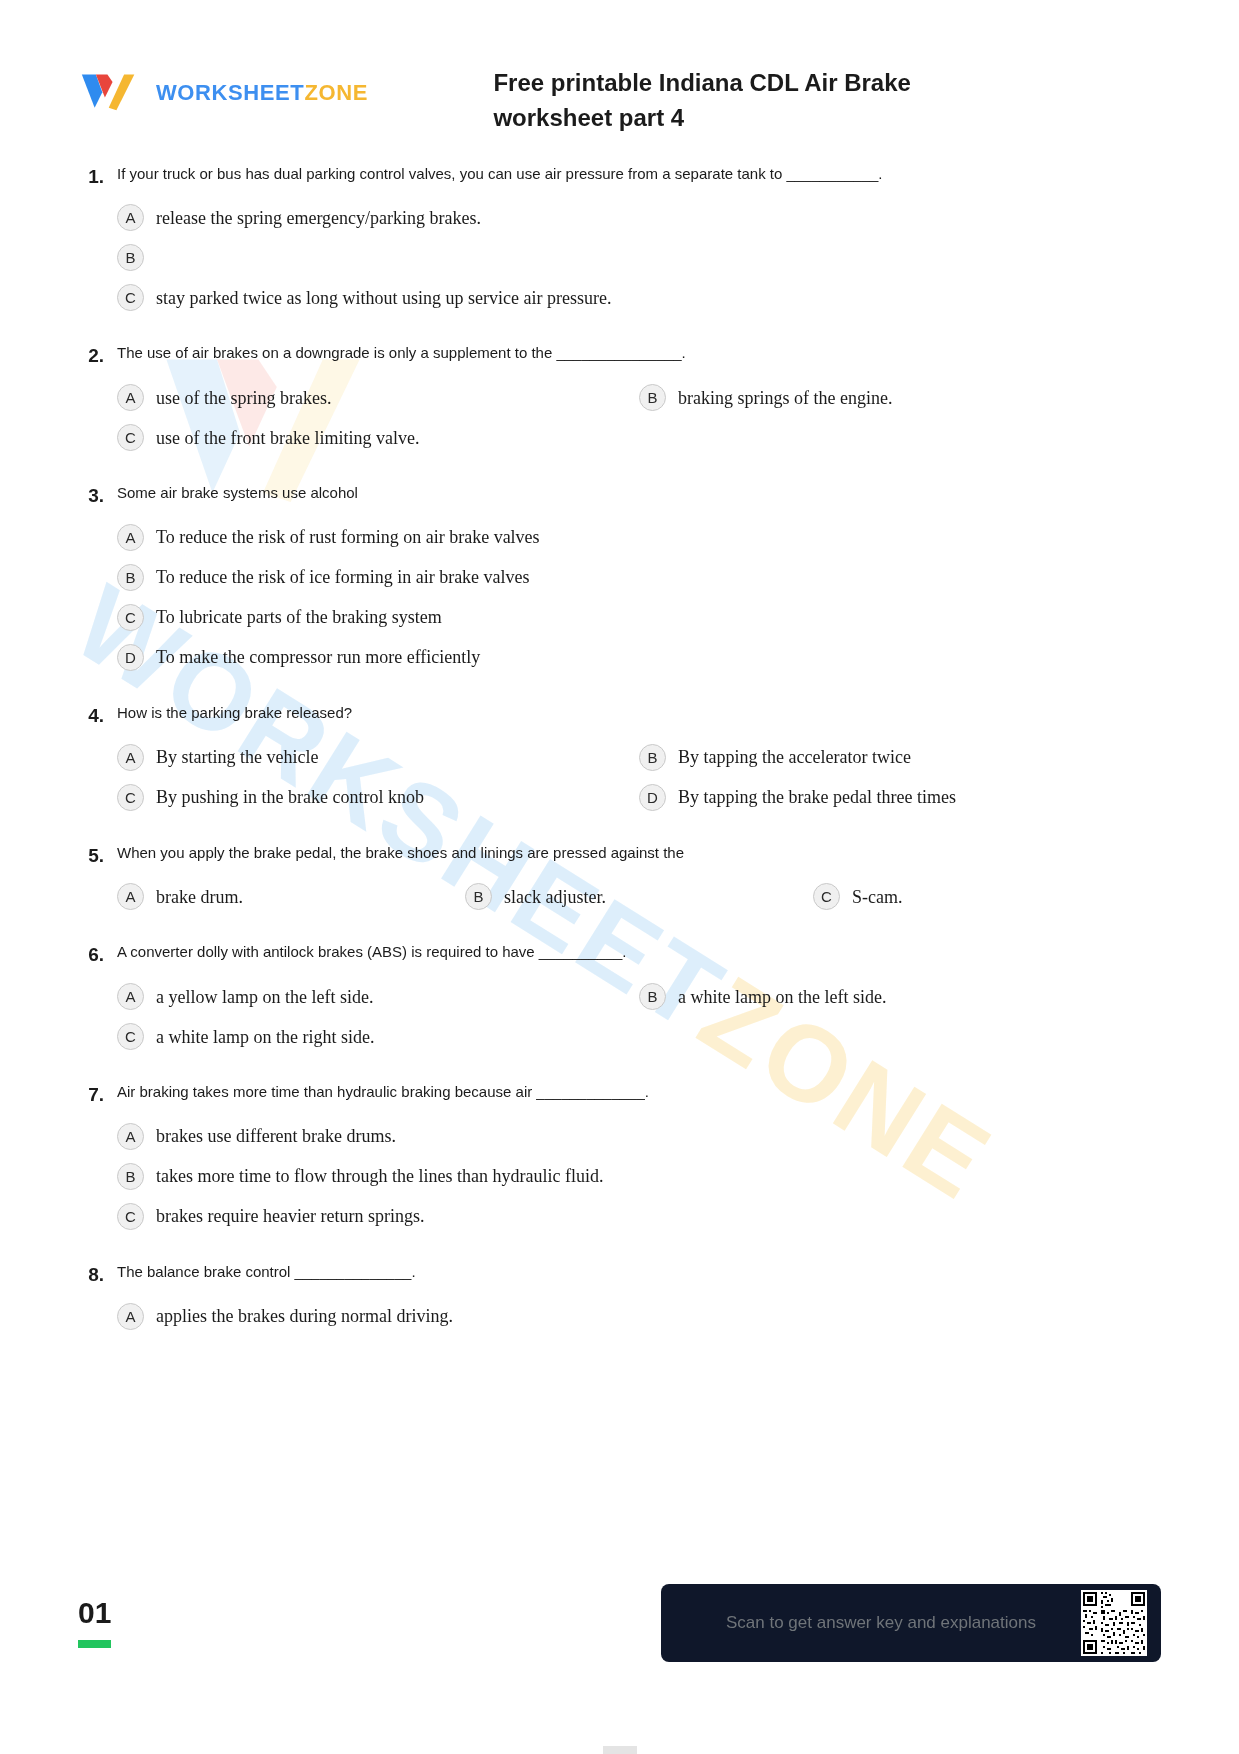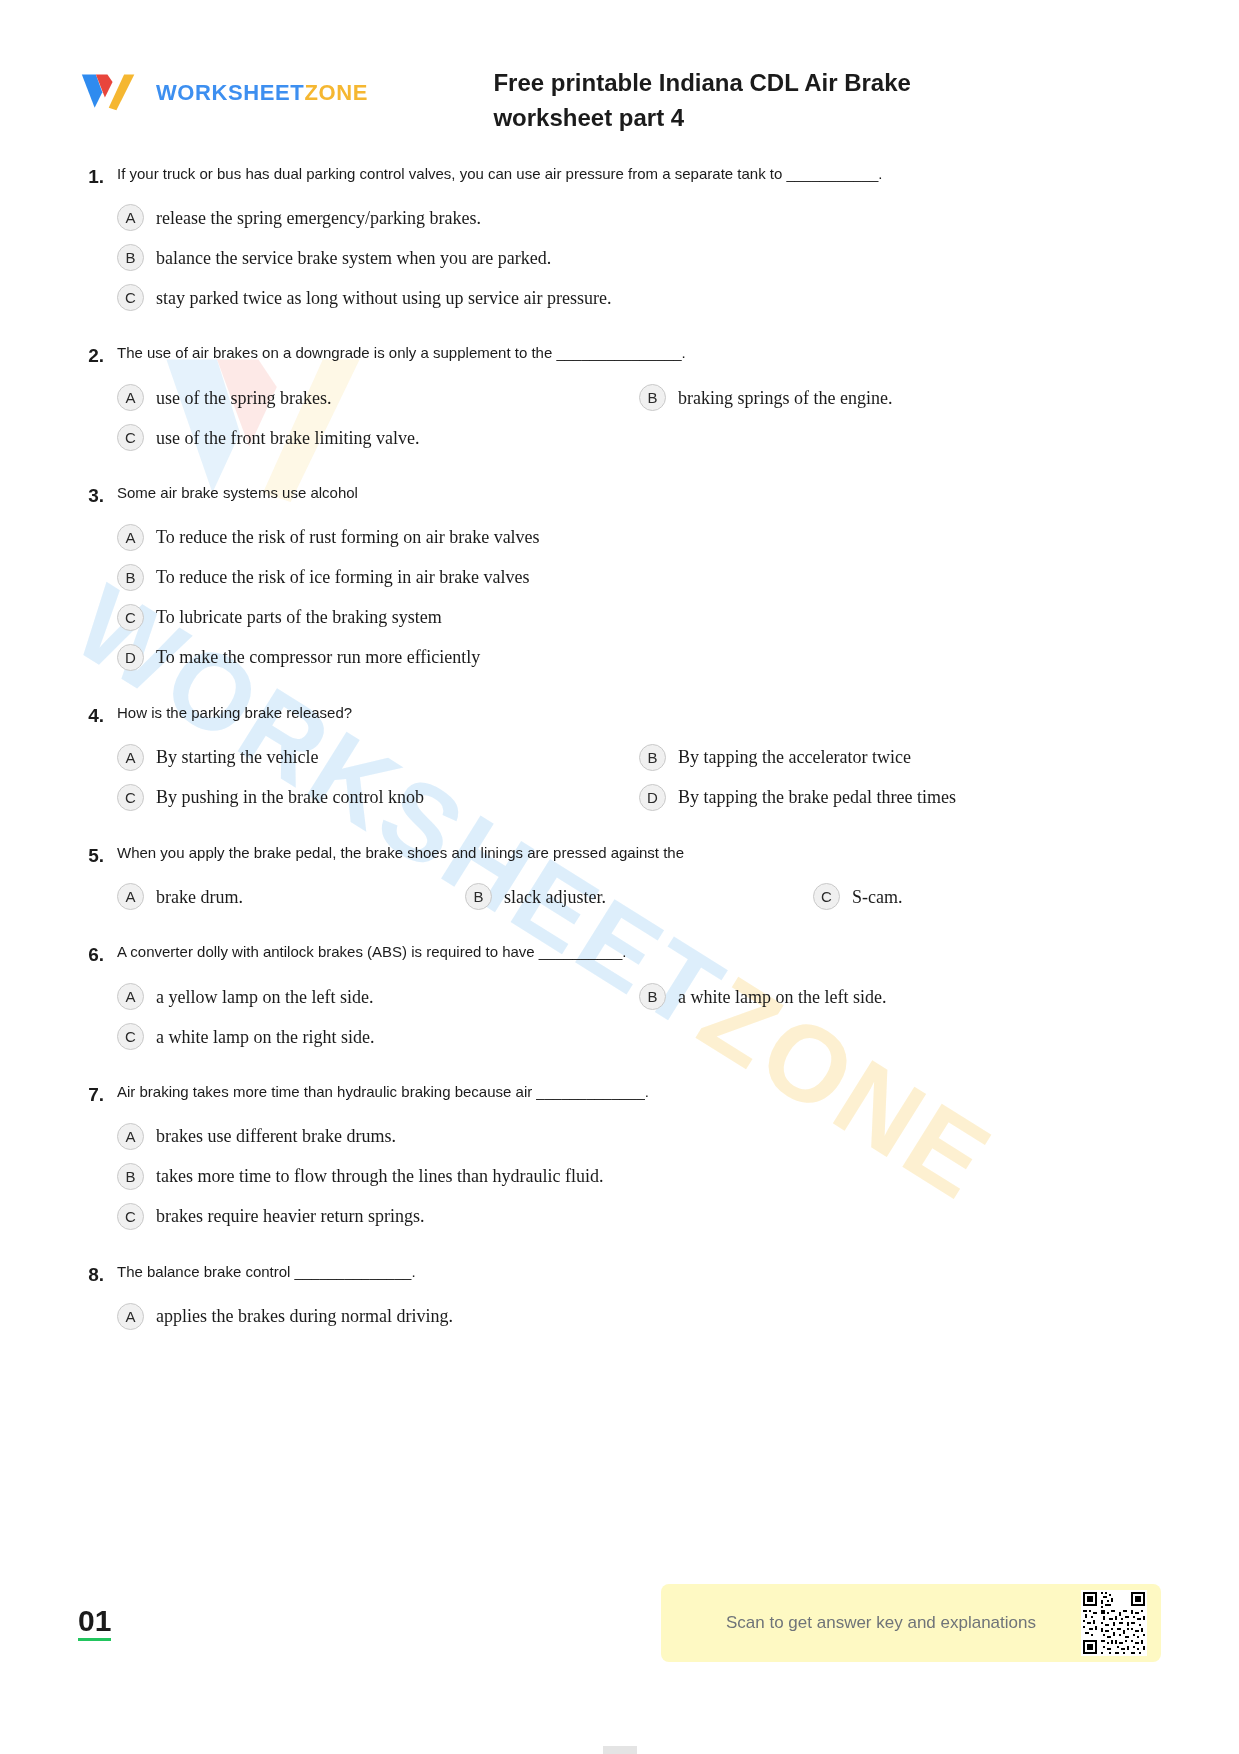--- a/index.html
+++ b/index.html
@@ -157,30 +157,30 @@
     bottom: 92px;
     width: 1239px;
     z-index: 2;
     display: flex;
     align-items: center;
     padding: 0 78px;
   }
   .page-num {
     font-size: 30px;
     font-weight: 700;
-    border-bottom: 3px solid #22c55e;
-    padding-bottom: 2px;
+    border-bottom: 8px solid #22c55e;
+    padding-bottom: 12px;
     line-height: 1;
     flex: 0 0 auto;
   }
   .scan-box {
     margin-left: auto;
     width: 500px;
     height: 78px;
-    background: #fef9c3;
+    background: #0f172a;
     border-radius: 8px;
     display: flex;
     align-items: center;
     justify-content: space-between;
     padding: 0 14px 0 26px;
   }
   .scan-text {
     font-size: 17px;
     color: #6f7479;
     flex: 1;
@@ -239,21 +239,20 @@
           <div class="q-num">1.</div>
           <div class="q-text">If your truck or bus has dual parking control valves, you can use air pressure from a separate tank to ___________.</div>
         </div>
         <div class="options cols-1">
           <div class="opt">
             <span class="bubble">A</span>
             <span class="opt-text">release the spring emergency/parking brakes.</span>
           </div>
           <div class="opt">
             <span class="bubble">B</span>
-            <span class="opt-text">balance the service brake system when you are parked.</span>
           </div>
           <div class="opt">
             <span class="bubble">C</span>
             <span class="opt-text">stay parked twice as long without using up service air pressure.</span>
           </div>
         </div>
       </div>
       <div class="q-block">
         <div class="q-line">
           <div class="q-num">2.</div>

